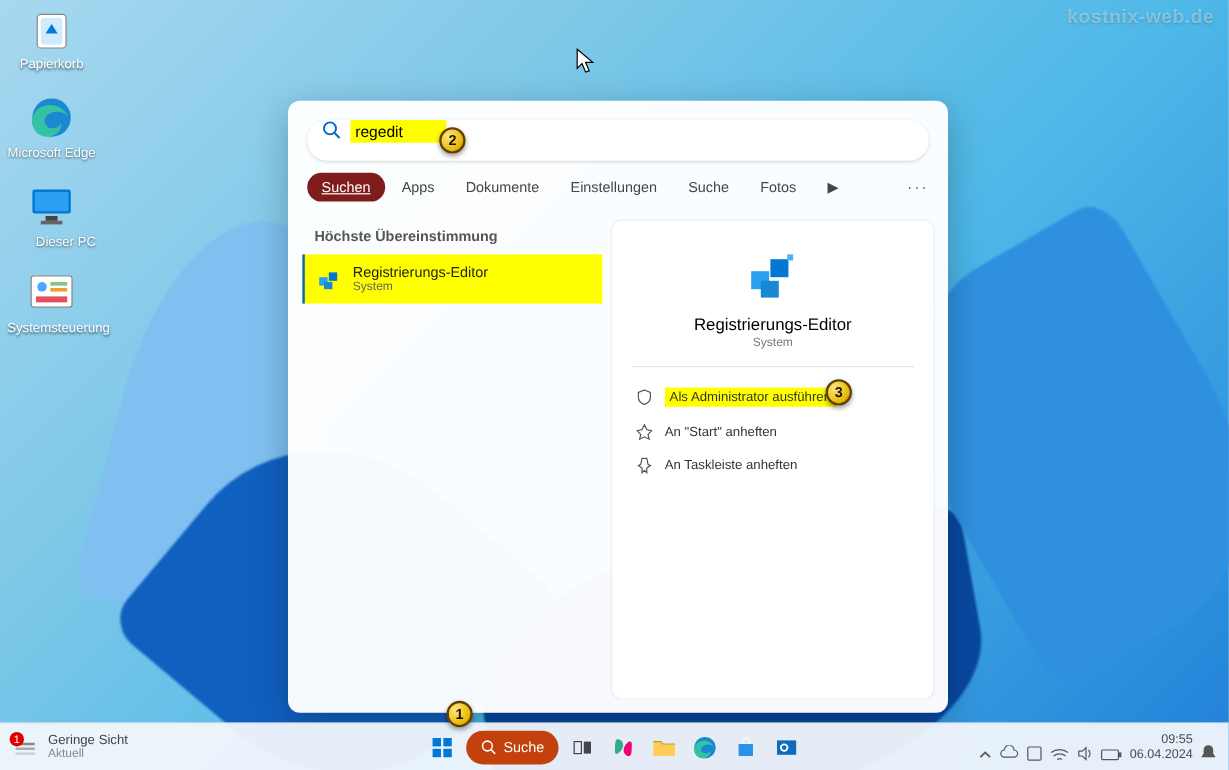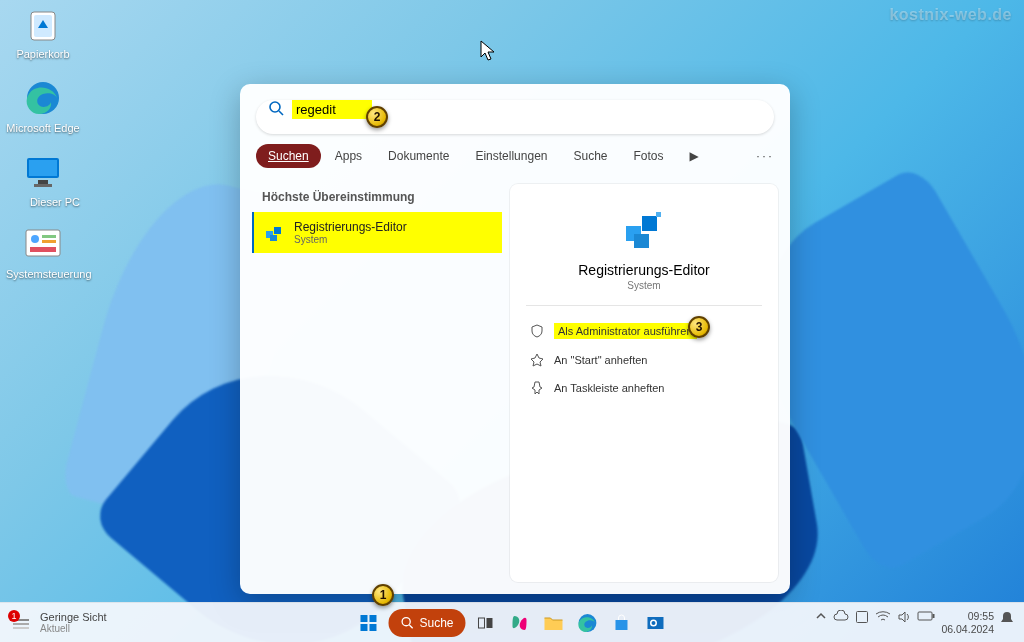--- a/index.html
+++ b/index.html
@@ -70,21 +70,21 @@
   
   .taskbar { position:absolute; left:0; right:0; bottom:0; height:40px;
     background:rgba(243,246,252,.94); border-top:1px solid rgba(0,0,0,.06);
     display:flex; align-items:center; }
   .tb-weather { display:flex; align-items:center; gap:8px; padding:0 10px; font-size:11px; color:#444; position:relative; }
   .tb-weather .wicon { width:22px; height:22px; position:relative; }
   .tb-weather .badge { position:absolute; left:-2px; top:-2px; background:#d00; color:#fff; width:12px; height:12px; border-radius:50%; font-size:9px; display:flex; align-items:center; justify-content:center; }
   .tb-center { position:absolute; left:50%; transform:translateX(-50%); display:flex; align-items:center; gap:6px; }
   .tb-btn { width:28px; height:28px; display:flex; align-items:center; justify-content:center; border-radius:4px; }
   .tb-search { background:#c2410c; color:#fff; border-radius:14px; height:28px; padding:0 12px; display:flex; align-items:center; gap:6px; font-size:12px; }
-  .tb-right { margin-left:auto; display:flex; align-items:flex-start; gap:6px; padding:0 10px; font-size:11px; color:#4a4a4a; }
+  .tb-right { margin-left:auto; display:flex; align-items:flex-end; gap:6px; padding:0 10px; font-size:11px; color:#4a4a4a; }
   .tb-right svg { display:block; }
   .clock { text-align:right; line-height:1.15; font-size:10.5px; }
 </style>
 </head>
 <body>
 
 <div class="petal p4"></div>
 <div class="petal p1"></div>
 <div class="petal p2"></div>
 <div class="petal p3"></div>

